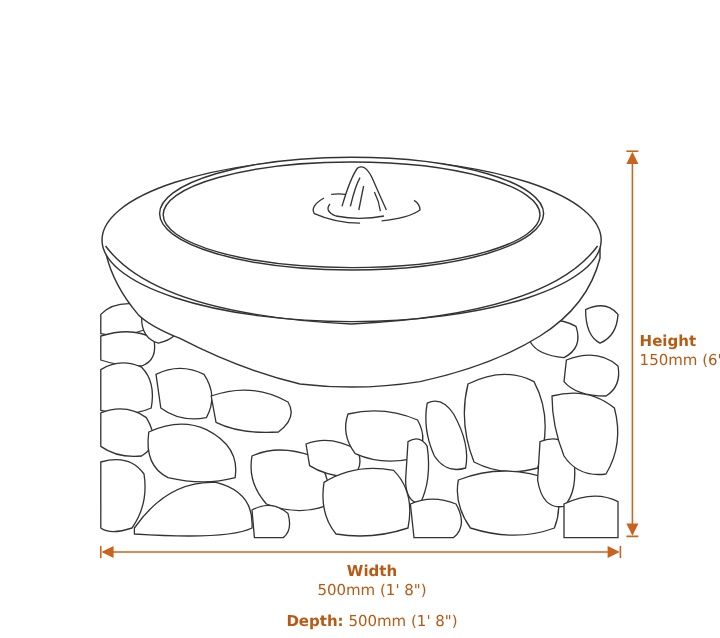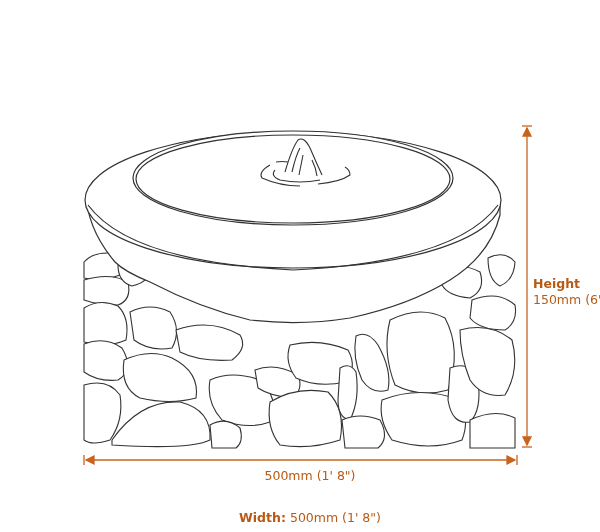--- a/index.html
+++ b/index.html
@@ -87,18 +87,19 @@
     <polygon points="515,460 507,456 507,464"></polygon>
   </g>
 </svg>
 
 <div class="label" id="height-label">
   <div class="title">Height</div>
   <div class="value">150mm (6"</div>
 </div>
 
 <div class="label" id="width-label">
+  <div class="title">Width</div>
   <div class="value">500mm (1' 8")</div>
 </div>
 
 <div class="label" id="depth-label">
-  <span class="title">Width:</span><span class="depth-value"> 500mm (1' 8")</span>
+  <span class="title">Depth:</span><span class="depth-value"> 500mm (1' 8")</span>
 </div>
 
 </body></html>

